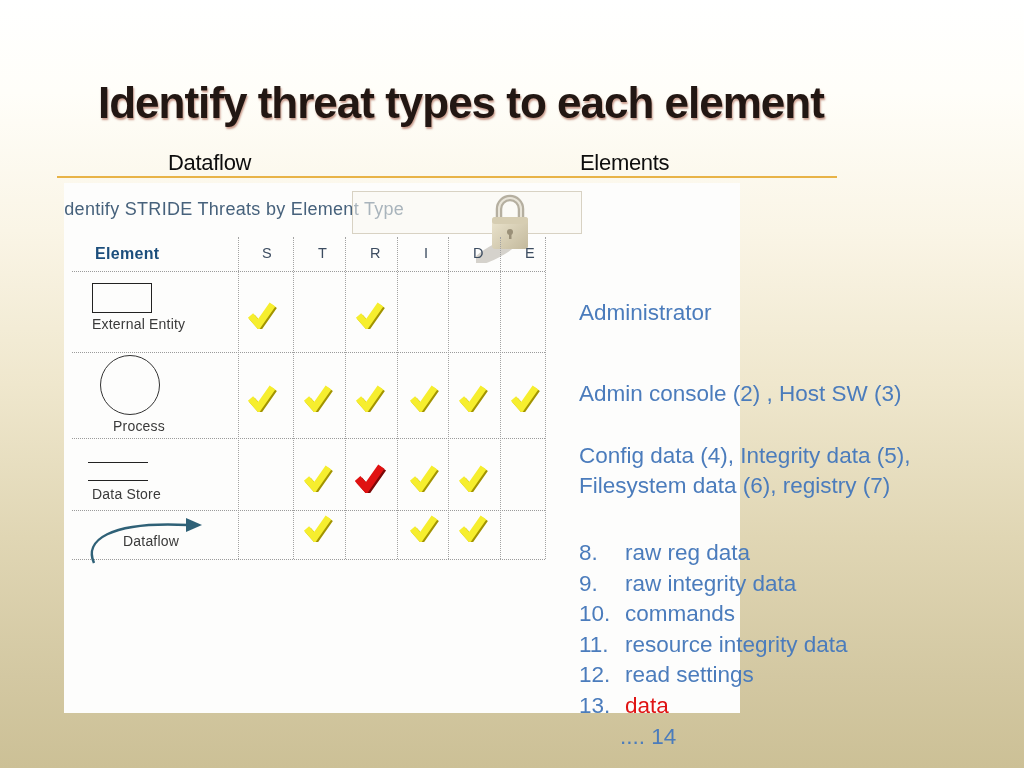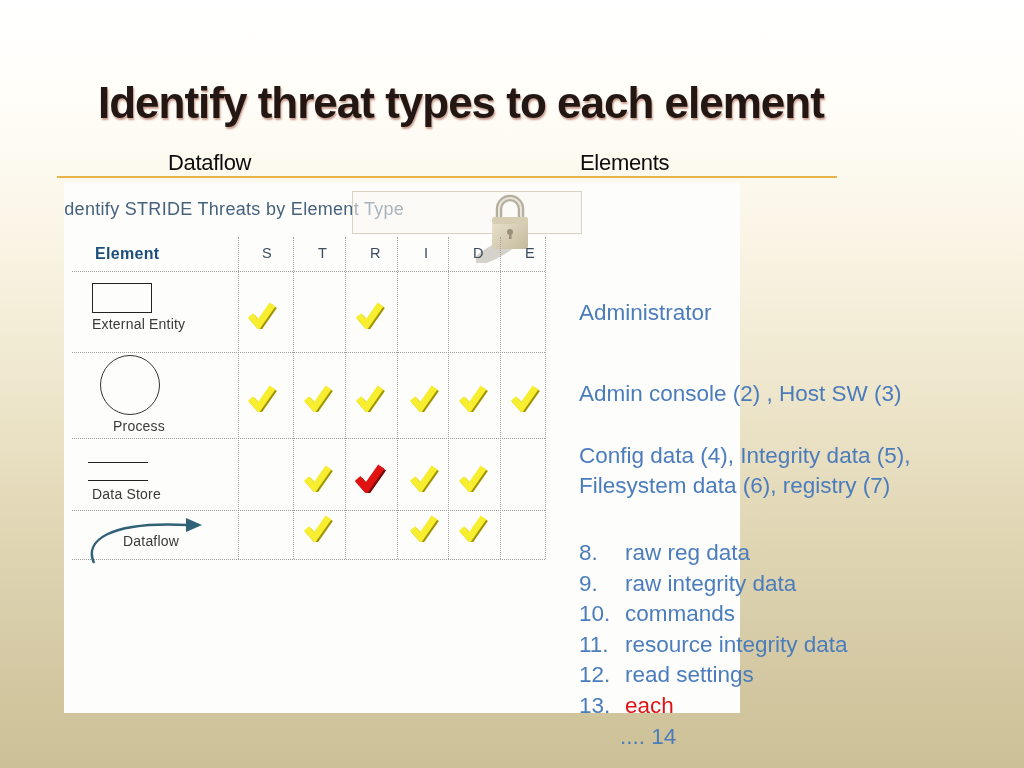--- a/index.html
+++ b/index.html
@@ -188,16 +188,16 @@
   <div class="note n-admin">Administrator</div>
   <div class="note n-console">Admin console (2) , Host SW (3)</div>
   <div class="note n-cfg1">Config data (4), Integrity data (5),</div>
   <div class="note n-cfg2">Filesystem data (6), registry (7)</div>
 
   <div class="li" style="top:540px"><span class="num">8.</span><span class="txt">raw reg data</span></div>
   <div class="li" style="top:571px"><span class="num">9.</span><span class="txt">raw integrity data</span></div>
   <div class="li" style="top:601px"><span class="num">10.</span><span class="txt">commands</span></div>
   <div class="li" style="top:632px"><span class="num">11.</span><span class="txt">resource integrity data</span></div>
   <div class="li" style="top:662px"><span class="num">12.</span><span class="txt">read settings</span></div>
-  <div class="li" style="top:693px"><span class="num">13.</span><span class="txt red">each</span></div>
+  <div class="li" style="top:693px"><span class="num">13.</span><span class="txt red">data</span></div>
 
   <div class="note n-footer">.... 14</div>
 </div>
 
 </body></html>

